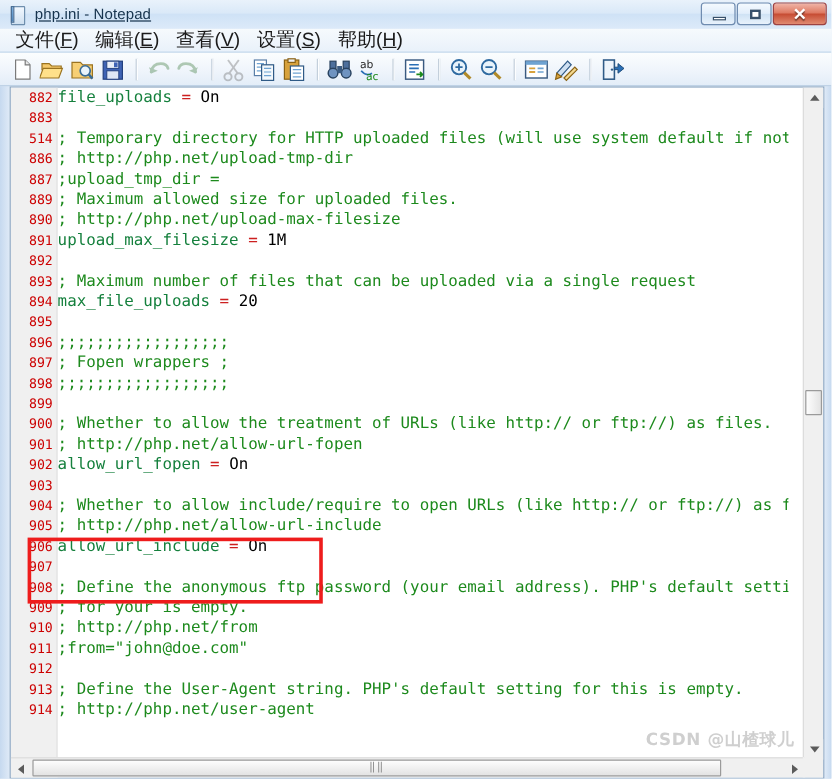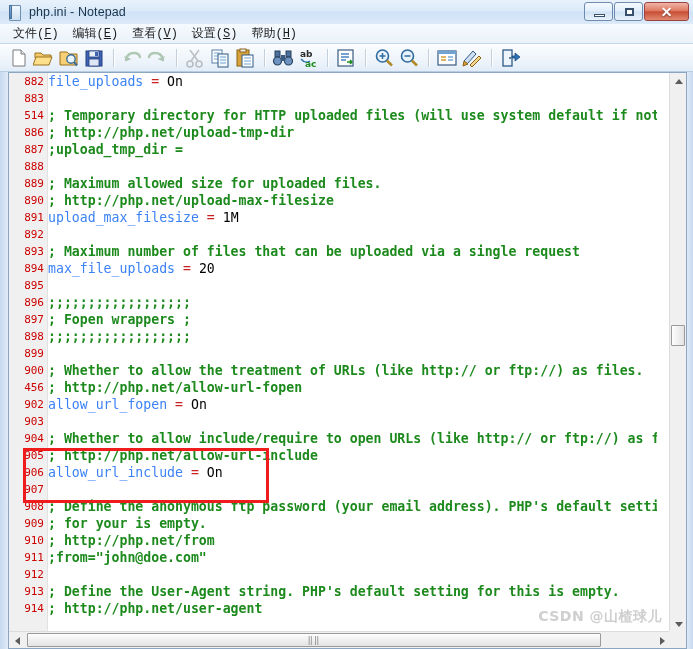--- a/index.html
+++ b/index.html
@@ -31,21 +31,21 @@
     position: absolute; left: 2px; top: 1px; width: 10px; height: 14px;
     background: linear-gradient(to bottom,#f2f8ff,#cfe0f0);
     border: 1px solid #6f8fae; border-radius: 1px;
   }
   .title-icon .spine {
     position: absolute; left: 2px; top: 1px; width: 3px; height: 14px;
     background: linear-gradient(to bottom,#7fb2e0,#4d84bb); border: 1px solid #4b6f95;
     box-sizing: border-box;
   }
   .title-text {
-    font-size: 12.5px; color: #16334d; letter-spacing: .1px;
+    font-size: 12.5px; color: #16334d; letter-spacing: .1px; text-decoration: underline;
   }
   .winbtns { position: absolute; right: 4px; top: 2px; display: flex; gap: 1px; }
   .wbtn {
     width: 29px; height: 19px; border: 1px solid #6f8cb0;
     border-radius: 3px;
     background: linear-gradient(to bottom,#f4fafe 0%,#e2eefb 48%,#cfe2f4 52%,#e8f2fc 100%);
     position: relative; box-sizing: border-box;
   }
   .wbtn.close {
     width: 45px;
@@ -70,37 +70,37 @@
 
   
   .menubar {
     position: absolute; left: 0; top: 24px; width: 693px; height: 20px;
     background: linear-gradient(to bottom,#f6fafd,#e9f1fa);
     display: flex; align-items: center; padding-left: 7px;
     box-sizing: border-box;
     border-bottom: 1px solid #c3d6ea;
   }
   .menu-item {
-    font-size: 12px; color: #1b1b1b; padding: 1px 8px 2px 6px;
-    font-family: Liberation Mono, monospace;
+    font-size: 16px; color: #1b1b1b; padding: 1px 8px 2px 6px;
+    font-family: Liberation Sans, sans-serif;
     white-space: nowrap;
   }
   .menu-item u { text-decoration: underline; }
 
   
   .toolbar {
     position: absolute; left: 0; top: 44px; width: 693px; height: 28px;
     background: linear-gradient(to bottom,#fbfdfe,#eef4fb 60%,#e3edf8);
     display: flex; align-items: center; padding-left: 8px;
     box-sizing: border-box;
     border-bottom: 1px solid #b9cde2;
   }
   .tb {
     width: 22px; height: 22px; margin-right: 3px;
-    position: relative; display: inline-block; font-weight: bold;
+    position: relative; display: inline-block;
   }
   .tb svg { display: block; }
   .tb.dim { opacity: .38; }
   .tsep {
     width: 1px; height: 18px; margin: 0 6px 0 5px;
     background: #c3cfdb; border-right: 1px solid #fdfeff;
   }
 
   
   .frame-left {
@@ -140,22 +140,22 @@
     font-family: "DejaVu Sans Mono", monospace;
     padding-right: 1px; box-sizing: border-box;
     line-height: 17px;
   }
   .code {
     padding-left: 3px;
     font-family: "DejaVu Sans Mono", monospace;
     font-size: 13.2px; line-height: 17px;
     white-space: pre; color: #111;
   }
-  .c-cmt { color: #1d8a1d; font-weight: bold; }
-  .c-key { color: #3b82f6; text-align: right; }
+  .c-cmt { color: #1d8a1d; }
+  .c-key { color: #15803d; text-align: right; }
   .c-op { color: #cc2020; }
   .c-val { color: #000000; }
 
   
   .hl-box {
     position: absolute;
     border: 3px solid #ee1c1c;
     box-sizing: border-box;
     pointer-events: none;
   }
@@ -423,34 +423,33 @@
   <div class="frame-right"></div>
 
   <div class="editor-outer">
     <div class="gutter"></div>
     <div class="code-area" id="code-area">
         <div class="line"><span class="ln">882</span><span class="code"><span class="c-key">file_uploads </span><span class="c-op">=</span><span class="c-val"> On</span></span></div>
         <div class="line"><span class="ln">883</span><span class="code"></span></div>
         <div class="line"><span class="ln">514</span><span class="code"><span class="c-cmt">; Temporary directory for HTTP uploaded files (will use system default if not</span></span></div>
         <div class="line"><span class="ln">886</span><span class="code"><span class="c-cmt">; http://php.net/upload-tmp-dir</span></span></div>
         <div class="line"><span class="ln">887</span><span class="code"><span class="c-cmt">;upload_tmp_dir =</span></span></div>
-        <div class="line"><span class="ln">888</span><span class="code"></span></div>
         <div class="line"><span class="ln">889</span><span class="code"><span class="c-cmt">; Maximum allowed size for uploaded files.</span></span></div>
         <div class="line"><span class="ln">890</span><span class="code"><span class="c-cmt">; http://php.net/upload-max-filesize</span></span></div>
         <div class="line"><span class="ln">891</span><span class="code"><span class="c-key">upload_max_filesize </span><span class="c-op">=</span><span class="c-val"> 1M</span></span></div>
         <div class="line"><span class="ln">892</span><span class="code"></span></div>
         <div class="line"><span class="ln">893</span><span class="code"><span class="c-cmt">; Maximum number of files that can be uploaded via a single request</span></span></div>
         <div class="line"><span class="ln">894</span><span class="code"><span class="c-key">max_file_uploads </span><span class="c-op">=</span><span class="c-val"> 20</span></span></div>
         <div class="line"><span class="ln">895</span><span class="code"></span></div>
         <div class="line"><span class="ln">896</span><span class="code"><span class="c-cmt">;;;;;;;;;;;;;;;;;;</span></span></div>
         <div class="line"><span class="ln">897</span><span class="code"><span class="c-cmt">; Fopen wrappers ;</span></span></div>
         <div class="line"><span class="ln">898</span><span class="code"><span class="c-cmt">;;;;;;;;;;;;;;;;;;</span></span></div>
         <div class="line"><span class="ln">899</span><span class="code"></span></div>
         <div class="line"><span class="ln">900</span><span class="code"><span class="c-cmt">; Whether to allow the treatment of URLs (like http:// or ftp://) as files.</span></span></div>
-        <div class="line"><span class="ln">456</span><span class="code"><span class="c-cmt">; http://php.net/allow-url-fopen</span></span></div>
+        <div class="line"><span class="ln">901</span><span class="code"><span class="c-cmt">; http://php.net/allow-url-fopen</span></span></div>
         <div class="line"><span class="ln">902</span><span class="code"><span class="c-key">allow_url_fopen </span><span class="c-op">=</span><span class="c-val"> On</span></span></div>
         <div class="line"><span class="ln">903</span><span class="code"></span></div>
         <div class="line"><span class="ln">904</span><span class="code"><span class="c-cmt">; Whether to allow include/require to open URLs (like http:// or ftp://) as f</span></span></div>
         <div class="line"><span class="ln">905</span><span class="code"><span class="c-cmt">; http://php.net/allow-url-include</span></span></div>
         <div class="line"><span class="ln">906</span><span class="code"><span class="c-key">allow_url_include </span><span class="c-op">=</span><span class="c-val"> On</span></span></div>
         <div class="line"><span class="ln">907</span><span class="code"></span></div>
         <div class="line"><span class="ln">908</span><span class="code"><span class="c-cmt">; Define the anonymous ftp password (your email address). PHP's default settin</span></span></div>
         <div class="line"><span class="ln">909</span><span class="code"><span class="c-cmt">; for your is empty.</span></span></div>
         <div class="line"><span class="ln">910</span><span class="code"><span class="c-cmt">; http://php.net/from</span></span></div>
         <div class="line"><span class="ln">911</span><span class="code"><span class="c-cmt">;from="john@doe.com"</span></span></div>

